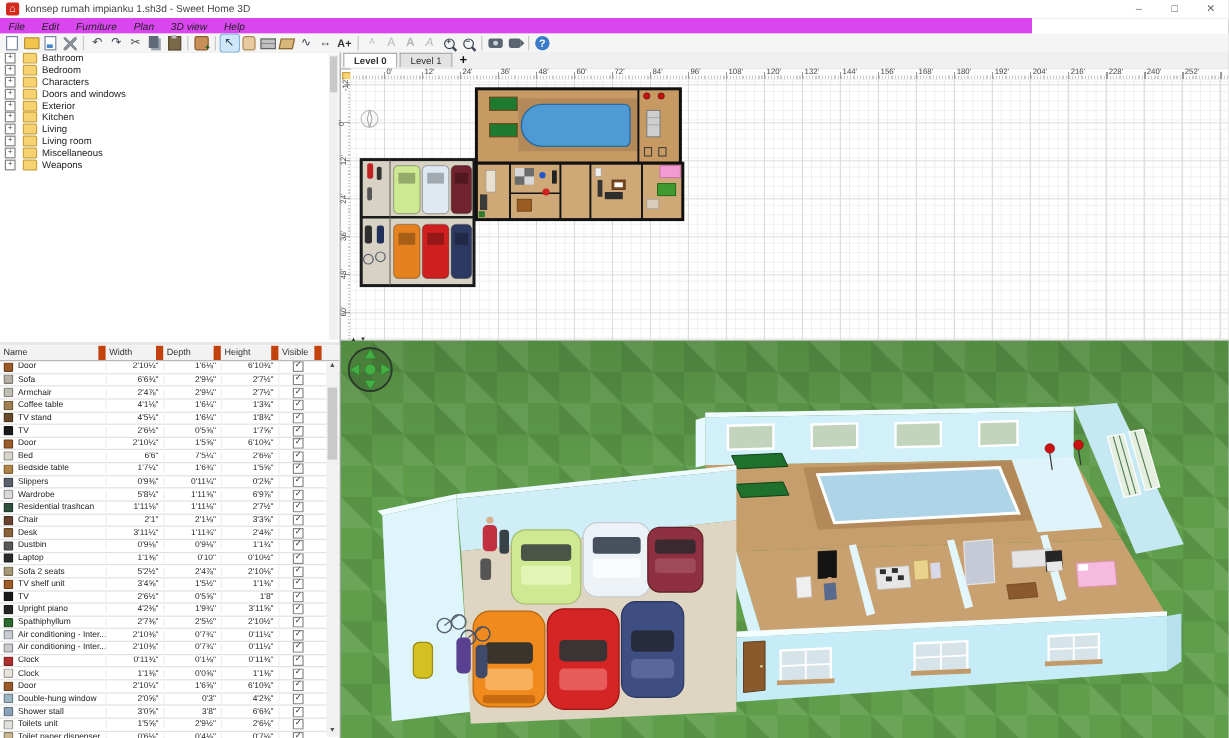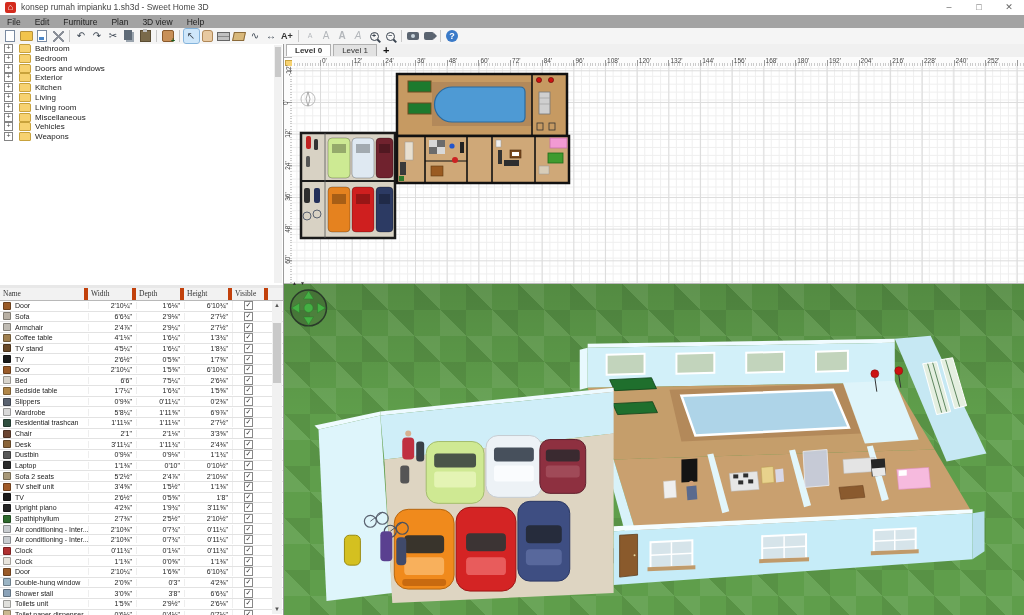--- a/index.html
+++ b/index.html
@@ -6,21 +6,21 @@
   #win{position:relative;width:1024px;height:615px;background:#fff;overflow:hidden;
        font-family:"Liberation Sans",sans-serif;color:#222;}
   
   #titlebar{position:absolute;left:0;top:0;width:1024px;height:15px;background:#fff;border-bottom:1px solid #f0f0f0;}
   .appicon{position:absolute;left:5px;top:2px;width:11px;height:11px;background:#d42b1e;color:#fff;
            font-size:9px;line-height:11px;text-align:center;border-radius:2px;}
   #title{position:absolute;left:21px;top:2px;font-size:8.5px;color:#444;}
   #wcontrols{position:absolute;right:0;top:0;height:15px;display:flex;}
   .wbtn{width:30px;height:15px;font-size:9px;line-height:15px;text-align:center;color:#666;}
   
-  #menubar{position:absolute;left:0;top:15px;width:1024px;height:13px;background:#a3a3a3;display:flex;align-items:center;}
+  #menubar{position:absolute;left:0;top:15px;width:860px;height:13px;background:#d946ef;display:flex;align-items:center;font-style:italic;}
   .menuitem{font-size:8.5px;padding:0 7px;color:#222;}
   
   #toolbar{position:absolute;left:0;top:28px;width:1024px;height:16px;background:#f5f5f5;
            border-bottom:1px solid #d2d2d2;display:flex;align-items:center;padding-left:2px;}
   .tbtn{width:15px;height:14px;display:flex;align-items:center;justify-content:center;font-size:10px;
         color:#3a4450;border-radius:2px;margin:0 0.5px;position:relative;}
   .tbtn.selected{background:#cfe7fa;outline:1px solid #84b4dc;}
   .tbtn.dim{opacity:.35;}
   .tbtn .g{line-height:12px;}
   .tbtn .small{font-size:7px;}
@@ -50,34 +50,34 @@
   .ic-camera{width:12px;height:8px;background:#5a6470;border-radius:2px;position:relative;}
   .ic-camera::after{content:"";position:absolute;left:4px;top:2px;width:4px;height:4px;background:#c8d4dc;border-radius:50%;}
   .ic-video{width:10px;height:8px;background:#5a6470;border-radius:2px;position:relative;}
   .ic-video::after{content:"";position:absolute;right:-3px;top:1px;border-left:3px solid #5a6470;
      border-top:3px solid transparent;border-bottom:3px solid transparent;}
   .ic-help{width:12px;height:12px;background:#3a7ac8;border-radius:50%;color:#fff;font-size:9px;
            font-weight:bold;line-height:12px;text-align:center;}
   
   #catalog{position:absolute;left:0;top:44px;width:283px;height:241px;background:#fff;
            border-right:1px solid #9a9a9a;overflow:hidden;}
-  .treerow{display:flex;align-items:flex-start;height:9.8px;padding-left:4px;}
+  .treerow{display:flex;align-items:center;height:9.8px;padding-left:4px;}
   .expand{width:7px;height:7px;border:1px solid #848484;background:#fff;font-size:7px;line-height:5px;
           text-align:center;color:#444;flex:0 0 auto;}
   .tfolder{width:10px;height:7px;background:#f7d270;border:1px solid #c8a23c;border-radius:1px 2px 1px 1px;
            margin:0 4px 0 6px;flex:0 0 auto;}
   .tlabel{font-size:8px;color:#222;}
   .vscroll{position:absolute;right:1px;top:1px;width:8px;height:238px;background:#f1f1f1;}
   .vscroll .thumb{position:absolute;left:1px;top:2px;width:6px;height:30px;background:#c9c9c9;}
   #hsplit{position:absolute;left:0;top:285px;width:283px;height:3px;background:#e8e8e8;border-right:1px solid #9a9a9a;}
   
   #furntable{position:absolute;left:0;top:288px;width:283px;height:327px;background:#fff;
              border-right:1px solid #9a9a9a;overflow:hidden;}
   #thead{display:flex;height:12px;background:#f2f2f2;border-bottom:1px solid #b8b8b8;}
-  .hcell{font-size:7.5px;color:#333;padding:1px 0 0 3px;border-right:4px solid #c2410c;box-sizing:border-box;font-family:Liberation Serif, serif;}
+  .hcell{font-size:7.5px;color:#333;padding:1px 0 0 3px;border-right:6px solid #c2410c;box-sizing:border-box;}
   .trow{display:flex;height:9.65px;border-bottom:1px solid #e2e2e2;align-items:center;}
   .tcell{font-size:7px;color:#222;box-sizing:border-box;padding-right:4px;white-space:nowrap;overflow:hidden;}
   .c-name{flex:0 0 88px;display:flex;align-items:center;padding-left:3px;}
   .c-num{flex:0 0 48px;text-align:right;border-left:1px solid #eee;}
   .c-vis{flex:0 0 36px;display:flex;justify-content:center;border-left:1px solid #eee;}
   .rowicon{width:6px;height:6px;border-radius:1px;margin-right:4px;flex:0 0 auto;border:0.5px solid rgba(0,0,0,.3);}
   .chk{width:7px;height:7px;background:#fff;border:1px solid #888;font-size:7px;line-height:6px;
        text-align:center;color:#333;}
   #tscroll{position:absolute;right:1px;top:13px;width:10px;height:313px;background:#f1f1f1;}
   #tscroll .arr{position:absolute;left:0;width:10px;height:9px;font-size:6px;text-align:center;color:#555;line-height:9px;}
@@ -240,20 +240,25 @@
           <span class="tlabel">Bathroom</span>
         </div>
         <div class="treerow">
           <div class="expand">+</div>
           <div class="tfolder"></div>
           <span class="tlabel">Bedroom</span>
         </div>
         <div class="treerow">
           <div class="expand">+</div>
           <div class="tfolder"></div>
+          <span class="tlabel">Characters</span>
+        </div>
+        <div class="treerow">
+          <div class="expand">+</div>
+          <div class="tfolder"></div>
           <span class="tlabel">Doors and windows</span>
         </div>
         <div class="treerow">
           <div class="expand">+</div>
           <div class="tfolder"></div>
           <span class="tlabel">Exterior</span>
         </div>
         <div class="treerow">
           <div class="expand">+</div>
           <div class="tfolder"></div>
@@ -266,25 +271,20 @@
         </div>
         <div class="treerow">
           <div class="expand">+</div>
           <div class="tfolder"></div>
           <span class="tlabel">Living room</span>
         </div>
         <div class="treerow">
           <div class="expand">+</div>
           <div class="tfolder"></div>
           <span class="tlabel">Miscellaneous</span>
-        </div>
-        <div class="treerow">
-          <div class="expand">+</div>
-          <div class="tfolder"></div>
-          <span class="tlabel">Vehicles</span>
         </div>
         <div class="treerow">
           <div class="expand">+</div>
           <div class="tfolder"></div>
           <span class="tlabel">Weapons</span>
         </div>
       </div>
     <div class="vscroll">
         <div class="thumb"></div>
       </div>

